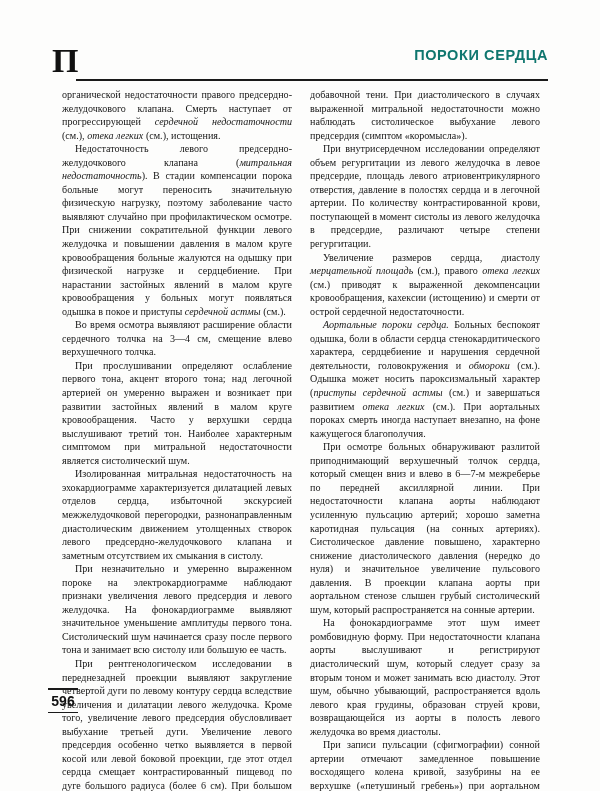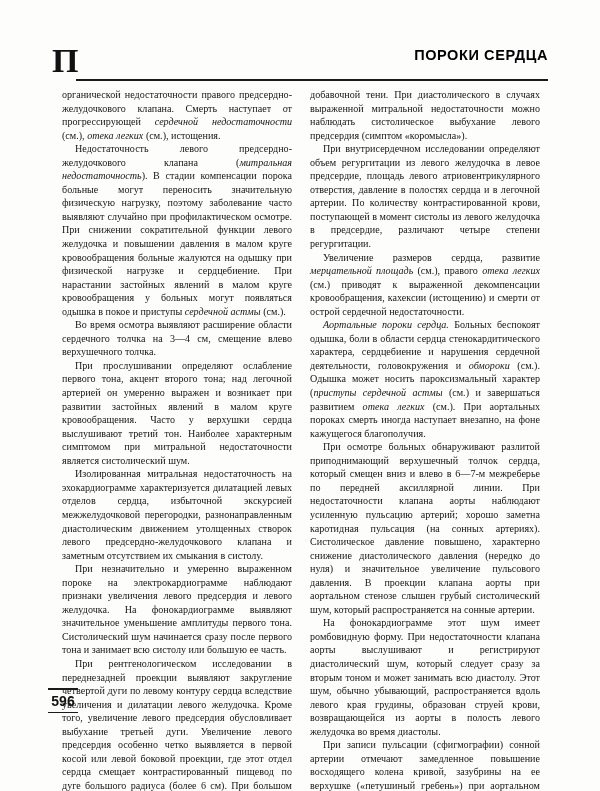--- a/index.html
+++ b/index.html
@@ -42,21 +42,21 @@
     letter-spacing: 0px;
   }
   .head-title {
     position: absolute;
     right: 0;
     top: 3px;
     font-family: "Liberation Sans", "DejaVu Sans", sans-serif;
     font-weight: 700;
     font-size: 14.5px;
     letter-spacing: 0.6px;
-    color: #000000;
+    color: #0f766e;
     white-space: nowrap;
     text-align: right;
   }
   .head-rule {
     position: absolute;
     left: 24px;
     right: 0;
     top: 35px;
     height: 2px;
     background: #1a1a1a;
@@ -133,21 +133,21 @@
         <p><span>Недостаточность левого предсердно-желудочкового клапана (</span><i>митральная недостаточность</i><span>). В стадии компенсации порока больные могут переносить значительную физическую нагрузку, поэтому заболевание часто выявляют случайно при профилактическом осмотре. При снижении сократительной функции левого желудочка и повышении давления в малом круге кровообращения больные жалуются на одышку при физической нагрузке и сердцебиение. При нарастании застойных явлений в малом круге кровообращения у больных могут появляться одышка в покое и приступы </span><i>сердечной астмы</i><span> (см.).</span></p>
         <p><span>Во время осмотра выявляют расширение области сердечного толчка на 3—4 см, смещение влево верхушечного толчка.</span></p>
         <p><span>При прослушивании определяют ослабление первого тона, акцент второго тона; над легочной артерией он умеренно выражен и возникает при развитии застойных явлений в малом круге кровообращения. Часто у верхушки сердца выслушивают третий тон. Наиболее характерным симптомом при митральной недостаточности является систолический шум.</span></p>
         <p><span>Изолированная митральная недостаточность на эхокардиограмме характеризуется дилатацией левых отделов сердца, избыточной экскурсией межжелудочковой перегородки, разнонаправленным диастолическим движением утолщенных створок левого предсердно-желудочкового клапана и заметным отсутствием их смыкания в систолу.</span></p>
         <p><span>При незначительно и умеренно выраженном пороке на электрокардиограмме наблюдают признаки увеличения левого предсердия и левого желудочка. На фонокардиограмме выявляют значительное уменьшение амплитуды первого тона. Систолический шум начинается сразу после первого тона и занимает всю систолу или большую ее часть.</span></p>
         <p><span>При рентгенологическом исследовании в переднезадней проекции выявляют закругление четвертой дуги по левому контуру сердца вследствие увеличения и дилатации левого желудочка. Кроме того, увеличение левого предсердия обусловливает выбухание третьей дуги. Увеличение левого предсердия особенно четко выявляется в первой косой или левой боковой проекции, где этот отдел сердца смещает контрастированный пищевод по дуге большого радиуса (более 6 см). При большом увеличении левого предсердия тень последнего может выступать за правый контур сердца в виде</span></p>
       </div>
     <div class="col" id="col-right">
         <p class="no-indent"><span>добавочной тени. При диастолического в случаях выраженной митральной недостаточности можно наблюдать систолическое выбухание левого предсердия (симптом «коромысла»).</span></p>
         <p><span>При внутрисердечном исследовании определяют объем регургитации из левого желудочка в левое предсердие, площадь левого атриовентрикулярного отверстия, давление в полостях сердца и в легочной артерии. По количеству контрастированной крови, поступающей в момент систолы из левого желудочка в предсердие, различают четыре степени регургитации.</span></p>
-        <p><span>Увеличение размеров сердца, развитие </span><i>мерцательной площадь</i><span> (см.), правого </span><i>отека легких</i><span> (см.) приводят к выраженной декомпенсации кровообращения, кахексии (истощению) и смерти от острой сердечной недостаточности.</span></p>
+        <p><span>Увеличение размеров сердца, диастолу </span><i>мерцательной площадь</i><span> (см.), правого </span><i>отека легких</i><span> (см.) приводят к выраженной декомпенсации кровообращения, кахексии (истощению) и смерти от острой сердечной недостаточности.</span></p>
         <p><i>Аортальные пороки сердца.</i><span> Больных беспокоят одышка, боли в области сердца стенокардитического характера, сердцебиение и нарушения сердечной деятельности, головокружения и </span><i>обмороки</i><span> (см.). Одышка может носить пароксизмальный характер (</span><i>приступы сердечной астмы</i><span> (см.) и завершаться развитием </span><i>отека легких</i><span> (см.). При аортальных пороках смерть иногда наступает внезапно, на фоне кажущегося благополучия.</span></p>
         <p><span>При осмотре больных обнаруживают разлитой приподнимающий верхушечный толчок сердца, который смещен вниз и влево в 6—7-м межреберье по передней аксиллярной линии. При недостаточности клапана аорты наблюдают усиленную пульсацию артерий; хорошо заметна каротидная пульсация (на сонных артериях). Систолическое давление повышено, характерно снижение диастолического давления (нередко до нуля) и значительное увеличение пульсового давления. В проекции клапана аорты при аортальном стенозе слышен грубый систолический шум, который распространяется на сонные артерии.</span></p>
         <p><span>На фонокардиограмме этот шум имеет ромбовидную форму. При недостаточности клапана аорты выслушивают и регистрируют диастолический шум, который следует сразу за вторым тоном и может занимать всю диастолу. Этот шум, обычно убывающий, распространяется вдоль левого края грудины, образован струей крови, возвращающейся из аорты в полость левого желудочка во время диастолы.</span></p>
         <p><span>При записи пульсации (сфигмографии) сонной артерии отмечают замедленное повышение восходящего колена кривой, зазубрины на ее верхушке («петушиный гребень») при аортальном стенозе и быстрый крутой подъем и такой же крутой спад кривой с острой вершиной при аортальной недостаточности.</span></p>
       </div>
   </div>
 
   <div class="folio">
     <div class="folio-rule top"></div>
     <div class="folio-num">596</div>

